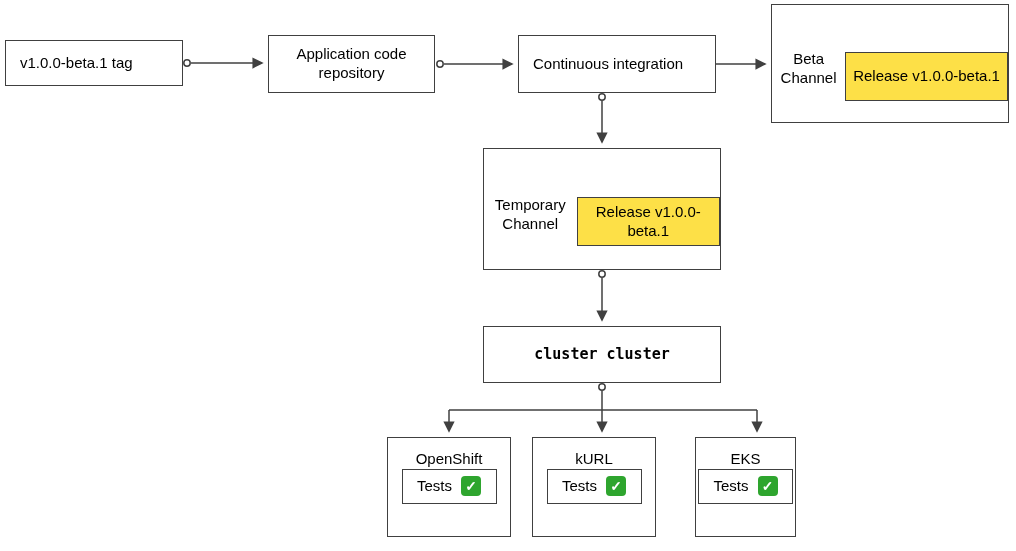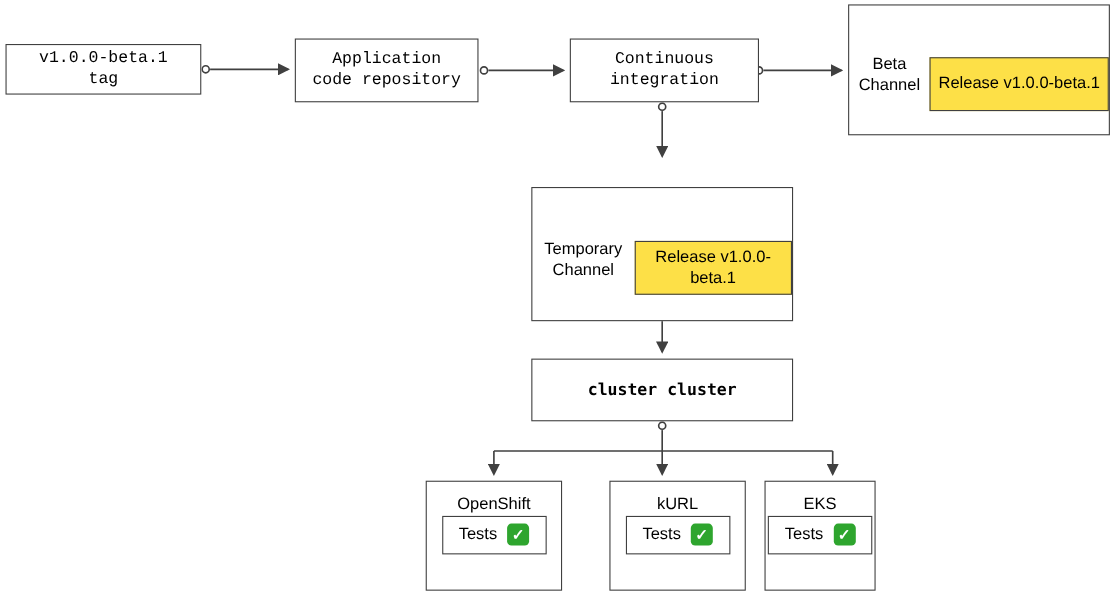--- a/index.html
+++ b/index.html
@@ -31,34 +31,33 @@
     border: 1.5px solid #404040;
     box-sizing: border-box;
     font-size: 15px;
     line-height: 1.25;
     text-align: center;
   }
   .leaf {
     display: flex;
     align-items: center;
     padding: 0 14px;
-    font-family: Liberation Mono, monospace;
   }
   
   .n-tag  { left: 5px;   top: 40px; width: 178px; height: 46px; }
   .n-repo { left: 268px; top: 35px; width: 167px; height: 58px; }
-  .n-ci   { left: 518px; top: 35px; width: 172px; height: 58px; }
+  .n-ci   { left: 518px; top: 35px; width: 198px; height: 58px; }
   
   .container {
     display: flex;
     align-items: center;
     padding-top: 11px;
   }
   .n-beta { left: 771px; top: 4px;   width: 238px; height: 119px; }
-  .n-temp { left: 483px; top: 148px; width: 238px; height: 122px; margin-top: 22px; }
+  .n-temp { left: 483px; top: 148px; width: 238px; height: 122px; }
   .container .title {
     font-size: 15px;
   }
   .release-box {
     margin-top: 14px;
     width: 202px;
     height: 49px;
     border: 1.5px solid #404040;
     box-sizing: border-box;
     display: flex;
@@ -78,21 +77,21 @@
     font-size: 15px;
   }
   
   .testbox {
     display: flex;
     flex-direction: column;
     align-items: center;
     padding-top: 12px;
   }
   .n-openshift { left: 387px; top: 437px; width: 124px; height: 100px; }
-  .n-kurl      { left: 554px; top: 437px; width: 124px; height: 100px; }
+  .n-kurl      { left: 532px; top: 437px; width: 124px; height: 100px; }
   .n-eks       { left: 695px; top: 437px; width: 101px; height: 100px; }
   .tests-inner {
     width: 95px;
     height: 35px;
     border: 1.5px solid #404040;
     box-sizing: border-box;
     display: flex;
     align-items: center;
     justify-content: center;
     gap: 9px;

